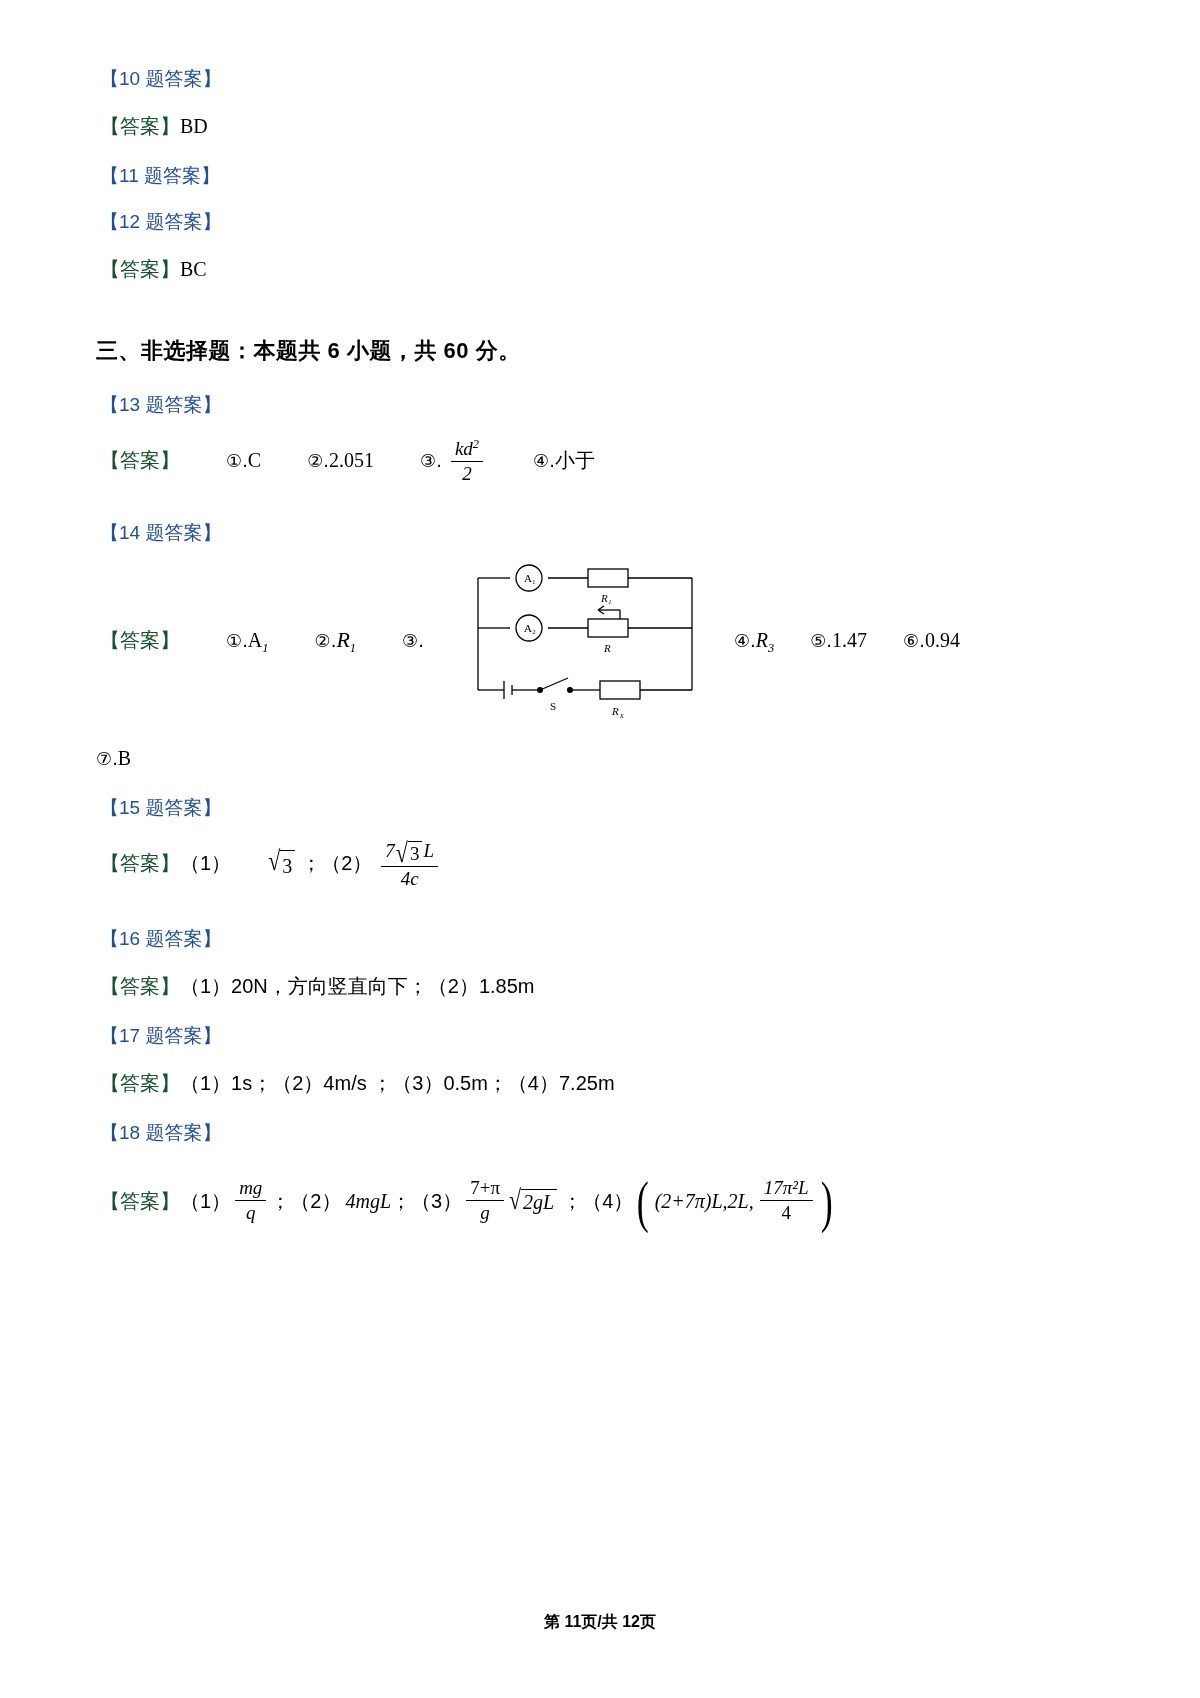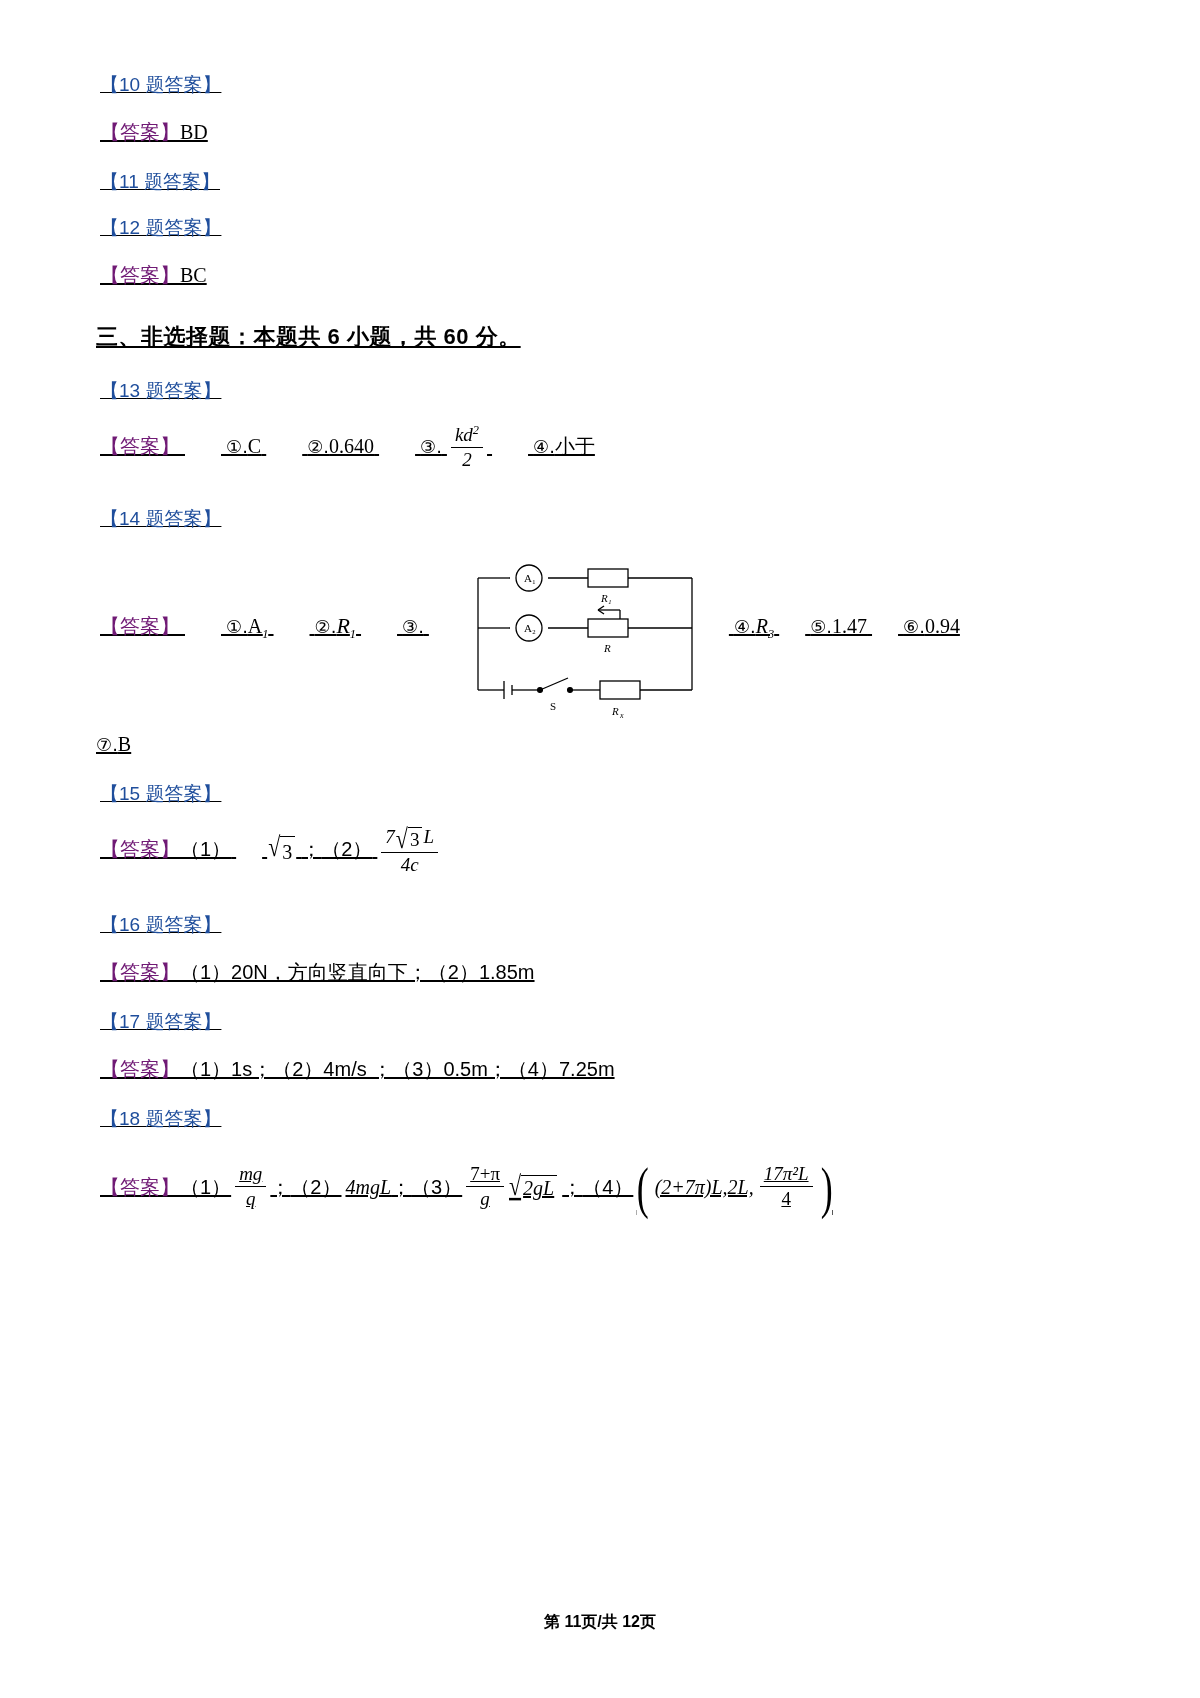--- a/index.html
+++ b/index.html
@@ -17,46 +17,45 @@
   .page {
     position: absolute;
     left: 0; top: 0;
     width: 1200px;
     height: 1698px;
     overflow: hidden;
   }
   .content {
     position: absolute;
     left: 100px;
-    top: 72px;
+    top: 66px;
     width: 1000px;
-    text-decoration: underline;
   }
   .blue {
     color: #1f4e9c;
   }
   .ansline {
     font-size: 20px;
     line-height: 1.45;
     margin: 0 0 22px 0;
     white-space: nowrap;
   }
   .tagline {
     font-size: 19px;
     margin: 0 0 20px 0;
   }
   .sect-title {
     font-family: "Liberation Sans", "DejaVu Sans", sans-serif;
     font-weight: bold;
     font-size: 22px;
-    margin: 32px 0 26px -4px;
+    margin: 52px 0 26px -4px;
     letter-spacing: 0.5px;
   }
   .answer-label {
-    color: #701a75;
+    color: #14532d;
   }
   .gap-1 { display: inline-block; width: 36px; }
   .gap-2 { display: inline-block; width: 26px; }
 
   
   .frac {
     display: inline-flex;
     flex-direction: column;
     align-items: center;
     vertical-align: middle;
@@ -166,21 +165,21 @@
     </div>
 
     <div class="sect-title">三、非选择题：本题共 6 小题，共 60 分。</div>
 
     <div class="tagline blue cn">【13 题答案】</div>
     <div class="ansline" style="margin-bottom:34px;">
       <span class="answer-label cn">【答案】</span>
       <span class="gap-1"></span>
       <span class="item-num">①.</span><span class="ansbody">C</span>
       <span class="gap-1"></span>
-      <span class="item-num">②.</span><span class="ansbody">0.640</span>
+      <span class="item-num">②.</span><span class="ansbody">2.051</span>
       <span class="gap-1"></span>
       <span class="item-num">③.</span>
       <span class="frac">
         <span class="num"><span>kd</span><sup class="exp">2</sup></span>
         <span class="den">2</span>
       </span>
       <span class="gap-1"></span>
       <span class="item-num">④.</span><span class="ansbody cn">小于</span>
     </div>
 

